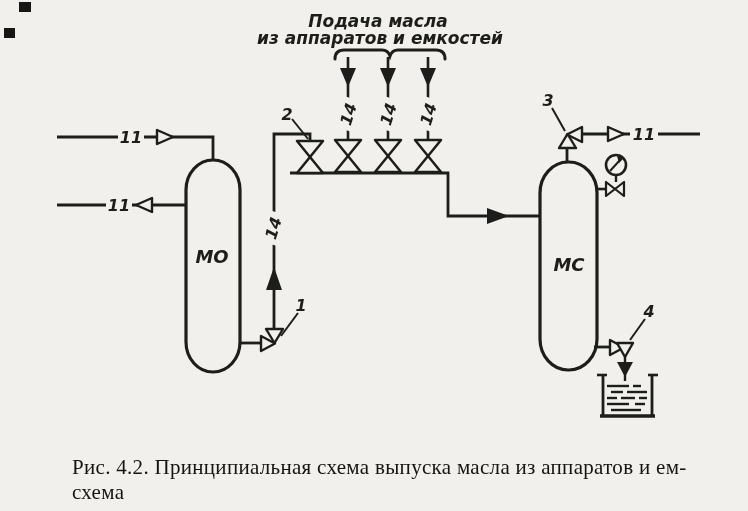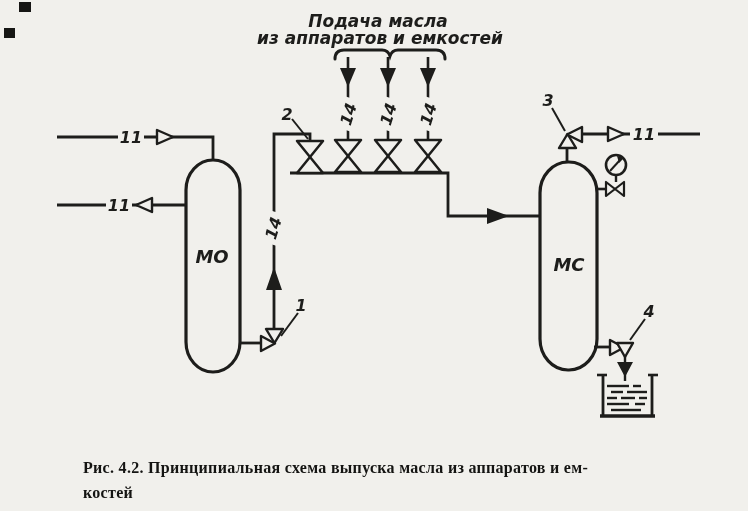--- a/index.html
+++ b/index.html
@@ -14,24 +14,24 @@
   svg text{
     font-family:"DejaVu Sans", sans-serif;
     font-style:italic;
     font-weight:bold;
     fill:#1d1d1b;
   }
   .hand-lbl{font-size:16px;}
   .vessel-lbl{font-size:18px;}
   .header-txt{font-size:17px;}
   #caption{
-    position:absolute;left:83px;top:455px;width:630px;
+    position:absolute;left:72px;top:455px;width:630px;
     font-family:"Liberation Serif", serif;
-    font-weight:bold;
-    font-size:16px;
+    font-weight:normal;
+    font-size:21px;
     line-height:25px;
     color:#141412;
     letter-spacing:0.3px;
   }
 </style>
 </head>
 <body>
 
 <div id="stage">
 <svg width="748" height="511" viewBox="0 0 748 511" xmlns="http://www.w3.org/2000/svg">
@@ -192,14 +192,14 @@
       <line x1="607" y1="404" x2="629" y2="404"></line>
           <line x1="635" y1="404" x2="645" y2="404"></line>
       <line x1="611" y1="410" x2="641" y2="410"></line>
     </g>
   </g>
 </svg>
 </div>
 
 <div id="caption">
   <div>Рис. 4.2. Принципиальная схема выпуска масла из аппаратов и ем-</div>
-  <div>костей</div>
+  <div>схема</div>
 </div>
 
 </body></html>

